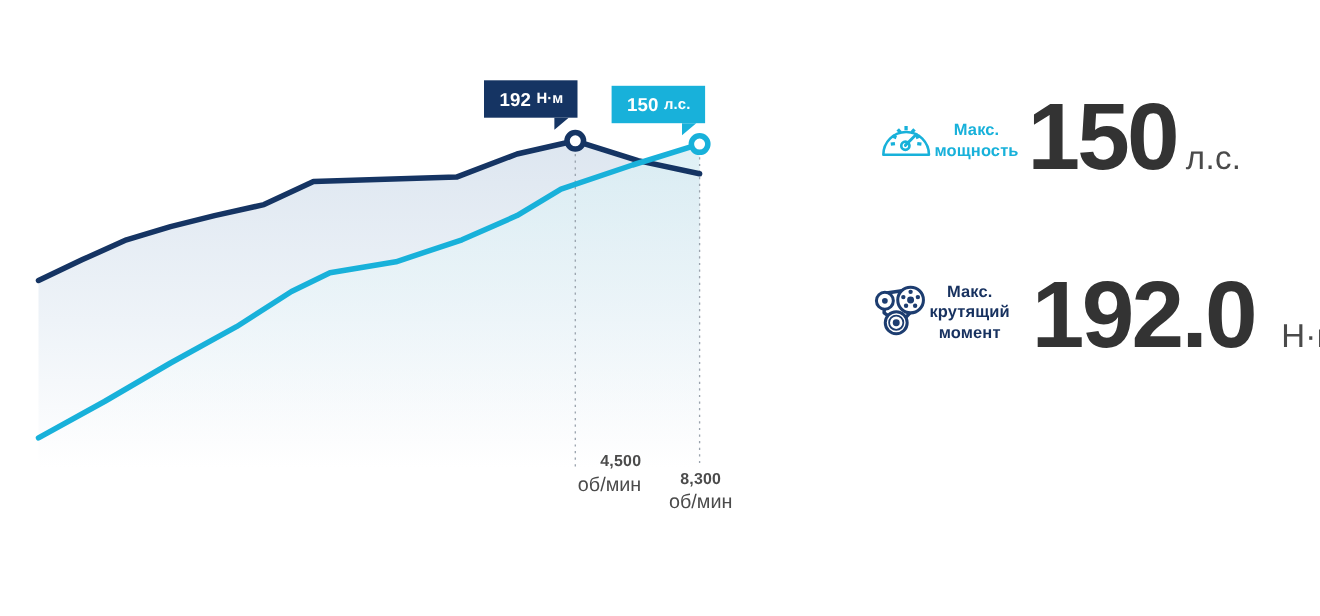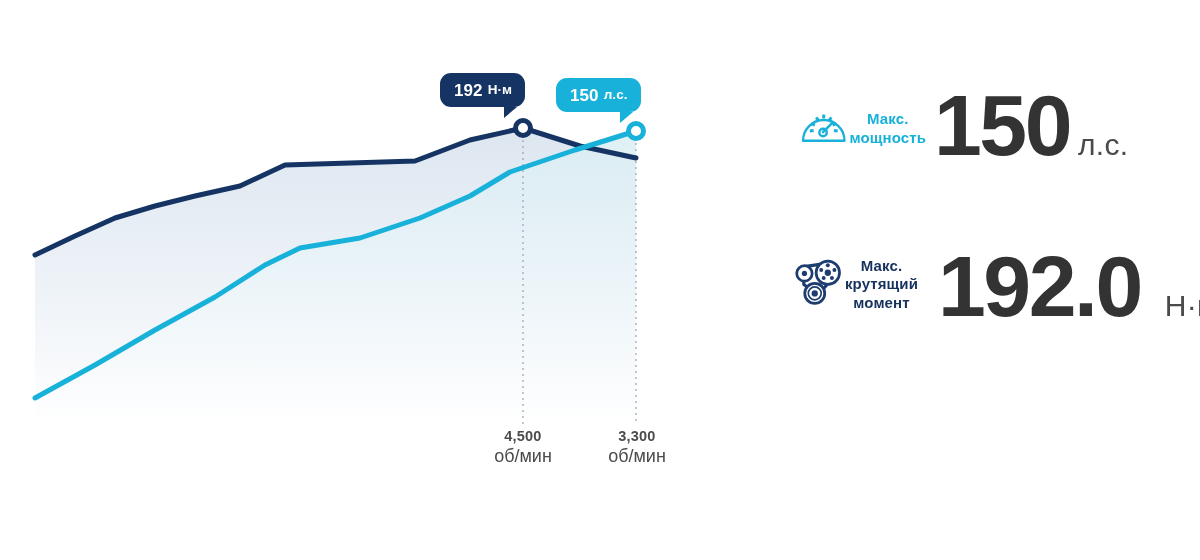--- a/index.html
+++ b/index.html
@@ -38,21 +38,20 @@
     position: absolute;
     height: 34px;
     box-sizing: border-box;
     display: flex;
     align-items: center;
     justify-content: flex-end;
     padding: 0 13px 0 14px;
     color: #ffffff;
     white-space: nowrap;
     line-height: 1;
-    border-radius: 11px;
   }
   .badge .val {
     font-size: 17px;
     font-weight: bold;
     letter-spacing: 0.1px;
   }
   .badge .unit {
     font-size: 13.5px;
     font-weight: bold;
     margin-left: 5px;
@@ -98,21 +97,21 @@
     display: block;
     font-size: 14.5px;
     font-weight: bold;
     letter-spacing: 0.2px;
   }
   .tick-label .tick-unit {
     display: block;
     font-size: 18px;
     font-weight: normal;
   }
-  #tick-0 { left: 463px; top: 428px; width: 120px; }
+  #tick-0 { left: 463px; top: 412px; width: 120px; text-align: right; }
   #tick-1 { left: 577px; top: 428px; width: 120px; }
 
   
   #stats-panel {
     position: absolute;
     left: 760px;
     top: 0;
     width: 440px;
     height: 560px;
   }
@@ -212,21 +211,21 @@
     <span class="val">150</span>
     <span class="unit">л.с.</span>
     <span class="tail"></span>
   </div>
 
   <div id="tick-0" class="tick-label">
     <span class="tick-value">4,500</span>
     <span class="tick-unit">об/мин</span>
   </div>
   <div id="tick-1" class="tick-label">
-    <span class="tick-value">3,300</span>
+    <span class="tick-value">8,300</span>
     <span class="tick-unit">об/мин</span>
   </div>
 </div>
 
 <div id="stats-panel">
 
   <div id="stat-power" class="stat-row">
     <div class="stat-icon-col">
       <svg class="stat-icon" width="72" height="70" viewBox="0 0 72 70">
         <g fill="none" stroke="#18b1da" stroke-width="3.2">

